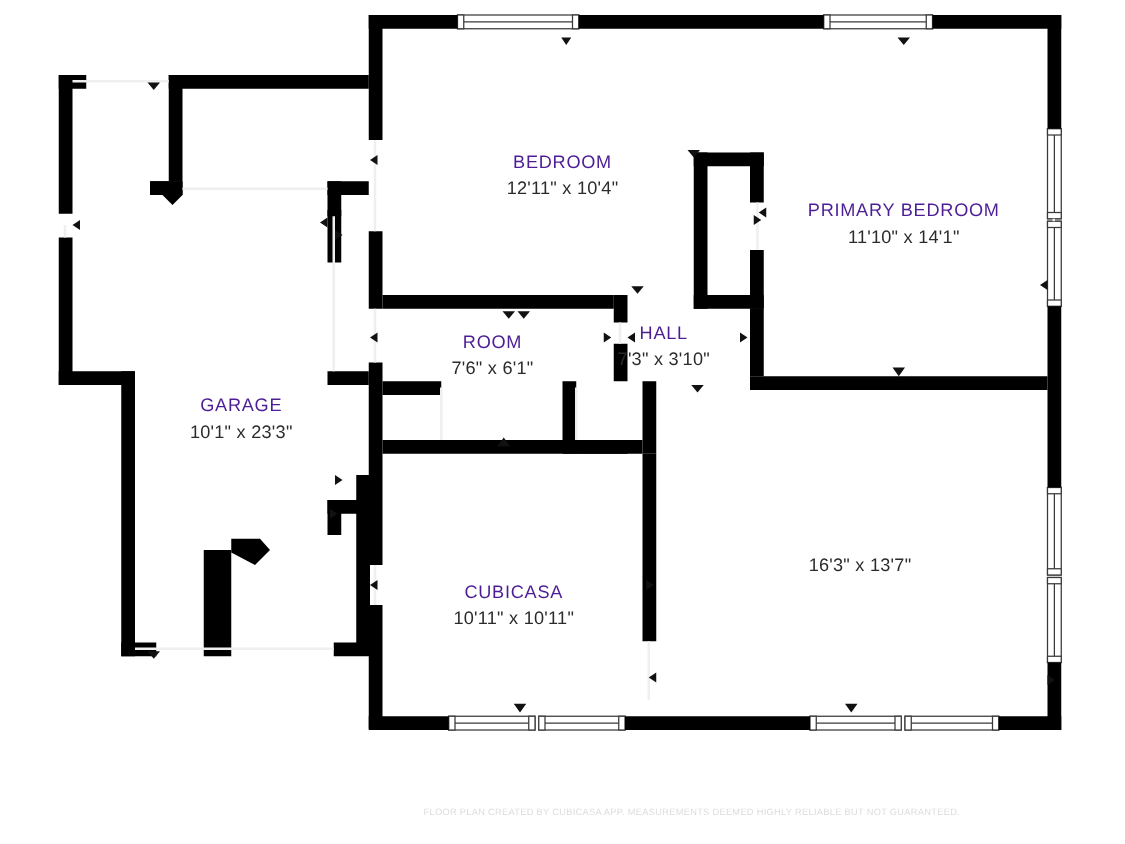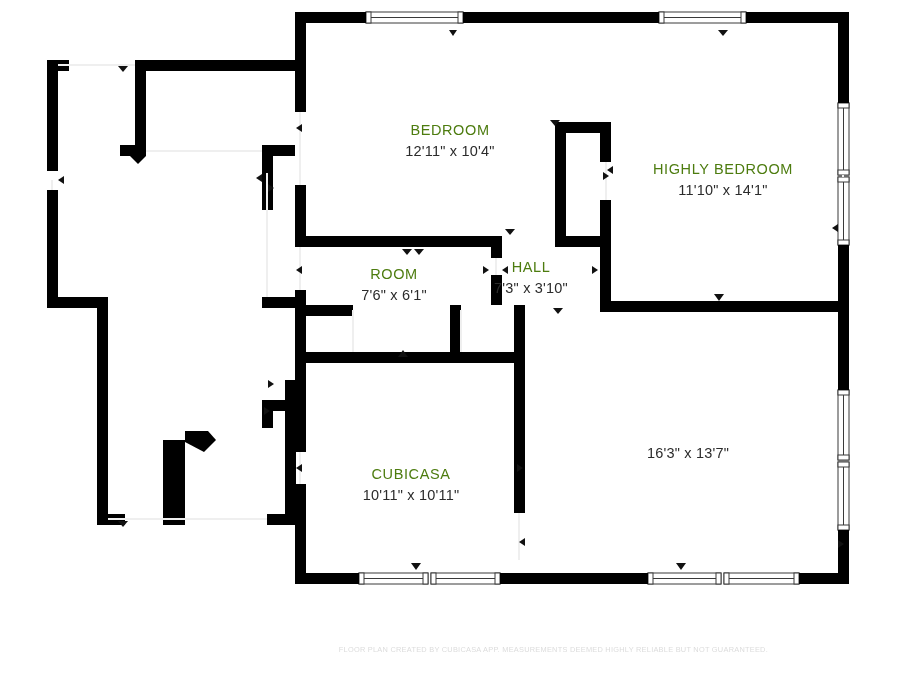--- a/index.html
+++ b/index.html
@@ -38,21 +38,21 @@
     line-height: 1.32;
     white-space: nowrap;
     -webkit-font-smoothing: antialiased;
     pointer-events: none;
   }
   .room-name {
     display: block;
     font-size: 14.5px;
     letter-spacing: 0.6px;
     font-weight: 400;
-    color: #4d7c0f;
+    color: #4c1d95;
   }
   .room-dims {
     display: block;
     font-size: 14.5px;
     letter-spacing: 0.2px;
     font-weight: 400;
     color: #2b2b2b;
     margin-top: 2px;
   }
 
@@ -255,34 +255,38 @@
       <polygon points="603,172 603,180 609,176"></polygon>
     </g>
   </svg>
 
   <div class="room-label" style="left:0; top:121px; width:900px;">
     <span class="room-name">BEDROOM</span>
     <span class="room-dims">12'11" x 10'4"</span>
   </div>
 
   <div class="room-label" style="left:598px; top:160px; width:250px;">
-    <span class="room-name">HIGHLY BEDROOM</span>
+    <span class="room-name">PRIMARY BEDROOM</span>
     <span class="room-dims">11'10" x 14'1"</span>
   </div>
 
   <div class="room-label" style="left:310px; top:265px; width:168px;">
     <span class="room-name">ROOM</span>
     <span class="room-dims">7'6" x 6'1"</span>
   </div>
 
   <div class="room-label" style="left:451px; top:258px; width:160px;">
     <span class="room-name">HALL</span>
     <span class="room-dims">7'3" x 3'10"</span>
   </div>
 
+  <div class="room-label" style="left:108px; top:316px; width:170px;">
+    <span class="room-name">GARAGE</span>
+    <span class="room-dims">10'1" x 23'3"</span>
+  </div>
 
   <div class="room-label" style="left:326px; top:465px; width:170px;">
     <span class="room-name">CUBICASA</span>
     <span class="room-dims">10'11" x 10'11"</span>
   </div>
 
   <div class="room-label" style="left:598px; top:442px; width:180px;">
     <span class="room-dims">16'3" x 13'7"</span>
   </div>
 

